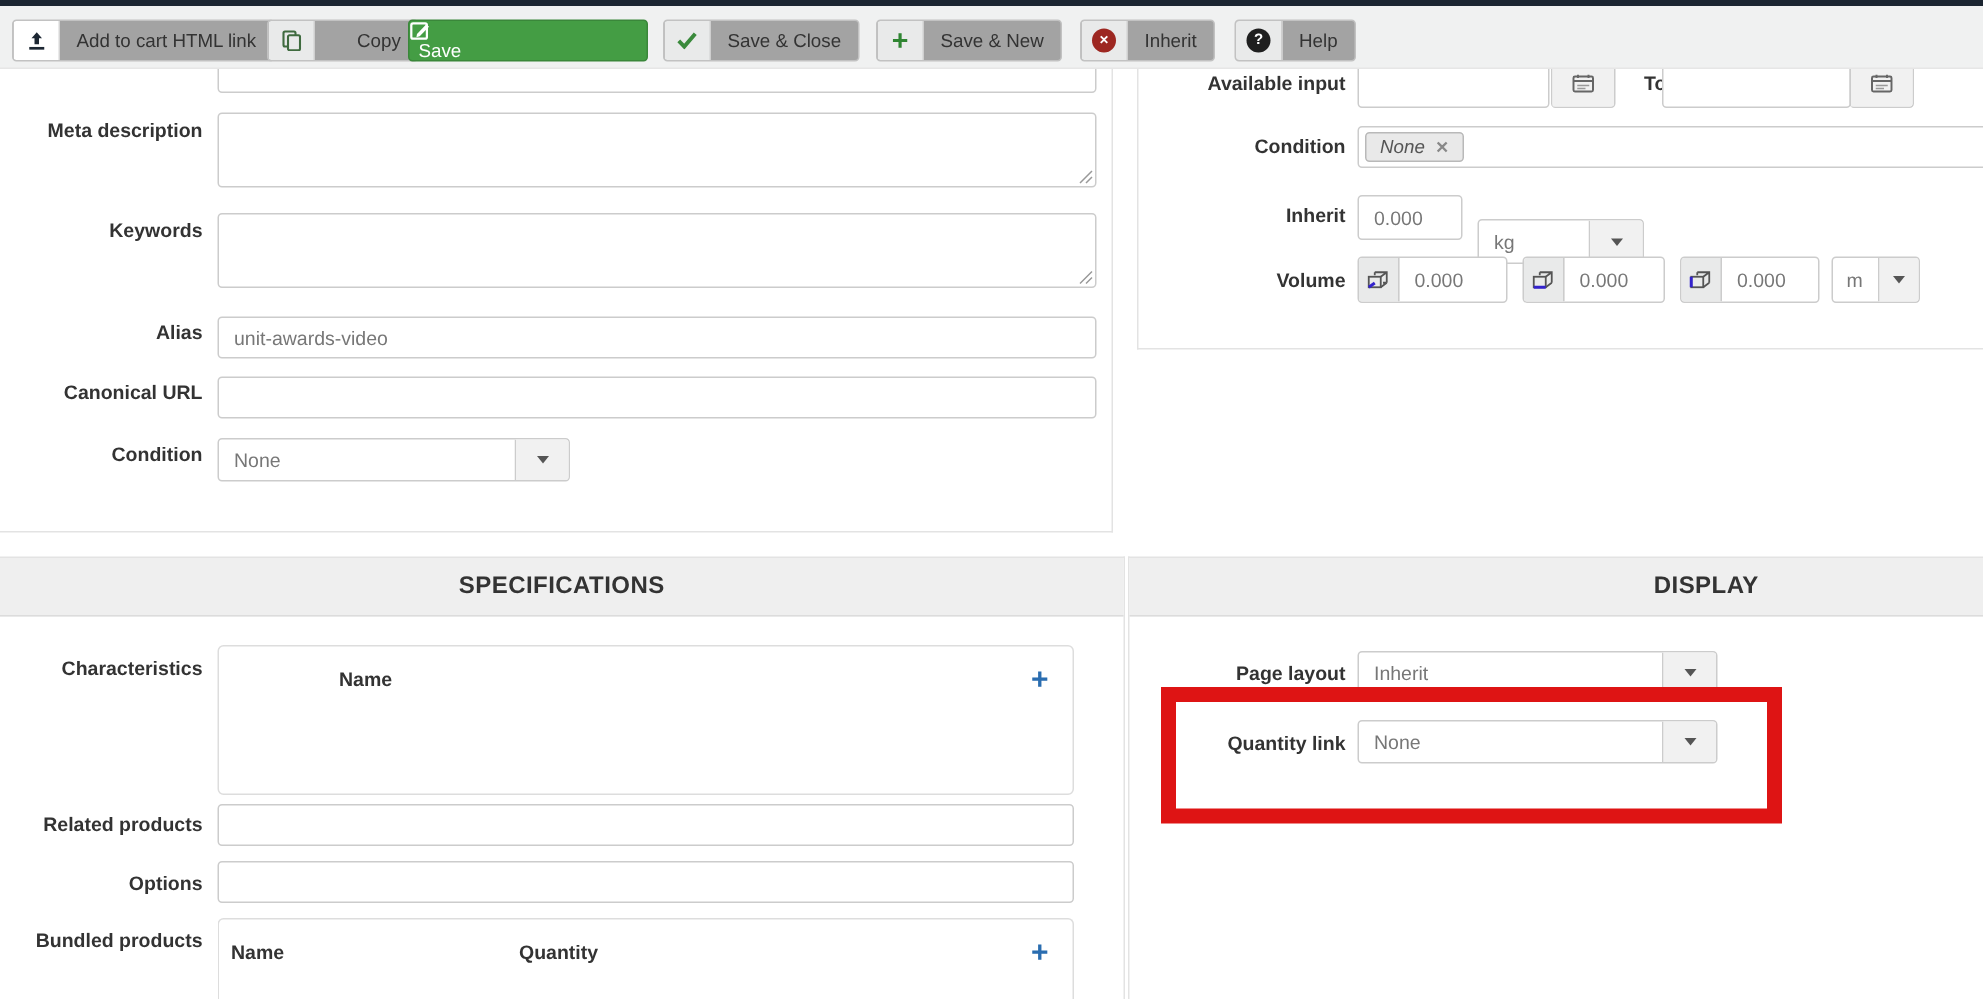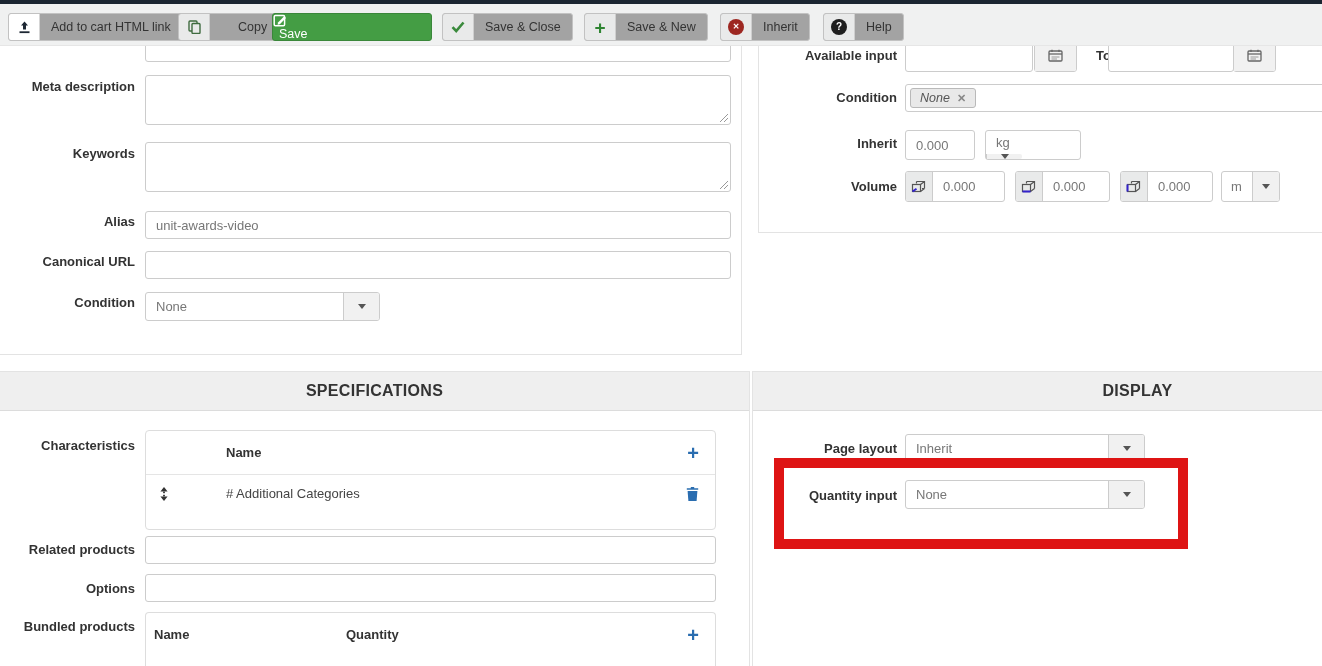--- a/index.html
+++ b/index.html
@@ -148,21 +148,21 @@
   <div class="lbl rcol" style="top:90px;">Condition</div>
   <div class="chipbox" style="left:905px;top:84px;width:600px;height:28px;">
     <span class="chip">
       <span>None</span>
       <span class="x">✕</span>
     </span>
   </div>
 
   <div class="lbl rcol" style="top:136px;">Inherit</div>
   <input class="inp" style="left: 905px; top: 130px; width: 70px; height: 30px;" value="0.000">
-  <div class="select" style="left:985px;top:130px;width:96px;height:30px;flex-direction:column;">
+  <div class="select" style="left:985px;top:146px;width:111px;height:30px;">
     <span class="sel-val">kg</span>
     <span class="sel-btn">
         <i class="caret"></i>
       </span>
   </div>
 
   <div class="lbl rcol" style="top:179px;">Volume</div>
   <div class="igroup" style="left:905px;top:171px;width:100px;height:31px;">
     <span class="addon" style="width:26px;">
       <svg width="16" height="15" viewBox="0 0 16 15">
@@ -199,37 +199,20 @@
         <i class="caret"></i>
       </span>
   </div>
 
   <div class="lbl lcol" style="top:438px;">Characteristics</div>
   <div class="mini-table" style="left:145px;top:430px;width:571px;height:100px;">
     <div class="mt-head">
       <span style="margin-left:80px;">Name</span>
       <span class="plus-btn">+</span>
     </div>
-    <div class="mt-row">
-      <span class="row-ic" style="left:13px;">
-        <svg width="10" height="14" viewBox="0 0 10 14">
-            <path d="M5 0 L8.6 4.6 H1.4 Z" fill="#333"></path>
-            <rect x="4.1" y="4.6" width="1.8" height="1.6" fill="#333"></rect>
-            <rect x="4.1" y="7.8" width="1.8" height="1.6" fill="#333"></rect>
-            <path d="M5 14 L1.4 9.4 H8.6 Z" fill="#333"></path>
-          </svg>
-      </span>
-      <span style="margin-left:80px;"># Additional Categories</span>
-      <span class="row-ic" style="right:16px;">
-        <svg width="13" height="15" viewBox="0 0 13 15">
-            <path d="M4.8 0.5 h3.4 v1.2 h4 v1.6 h-11.4 v-1.6 h4 z" fill="#2a6db0"></path>
-            <path d="M1.6 4.4 h9.8 l-0.8 10.1 h-8.2 z" fill="#2a6db0"></path>
-          </svg>
-      </span>
-    </div>
   </div>
 
   <div class="lbl lcol" style="top:542px;">Related products</div>
   <input class="inp" style="left: 145px; top: 536px; width: 571px; height: 28px;" value="">
 
   <div class="lbl lcol" style="top:581px;">Options</div>
   <input class="inp" style="left: 145px; top: 574px; width: 571px; height: 28px;" value="">
 
   <div class="lbl lcol" style="top:619px;">Bundled products</div>
   <div class="mini-table" style="left:145px;top:612px;width:571px;height:58px;border-bottom:none;border-radius:4px 4px 0 0;">
@@ -241,21 +224,21 @@
   </div>
 
   <div class="lbl rcol" style="top:441px;">Page layout</div>
   <div class="select" style="left:905px;top:434px;width:240px;height:29px;">
     <span class="sel-val">Inherit</span>
     <span class="sel-btn">
         <i class="caret"></i>
       </span>
   </div>
 
-  <div class="lbl rcol" style="top:488px;">Quantity input</div>
+  <div class="lbl rcol" style="top:488px;">Quantity link</div>
   <div class="select" style="left:905px;top:480px;width:240px;height:29px;">
     <span class="sel-val">None</span>
     <span class="sel-btn">
         <i class="caret"></i>
       </span>
   </div>
 
   <div class="hlbox"></div>
 
   <div class="topstrip"></div>

